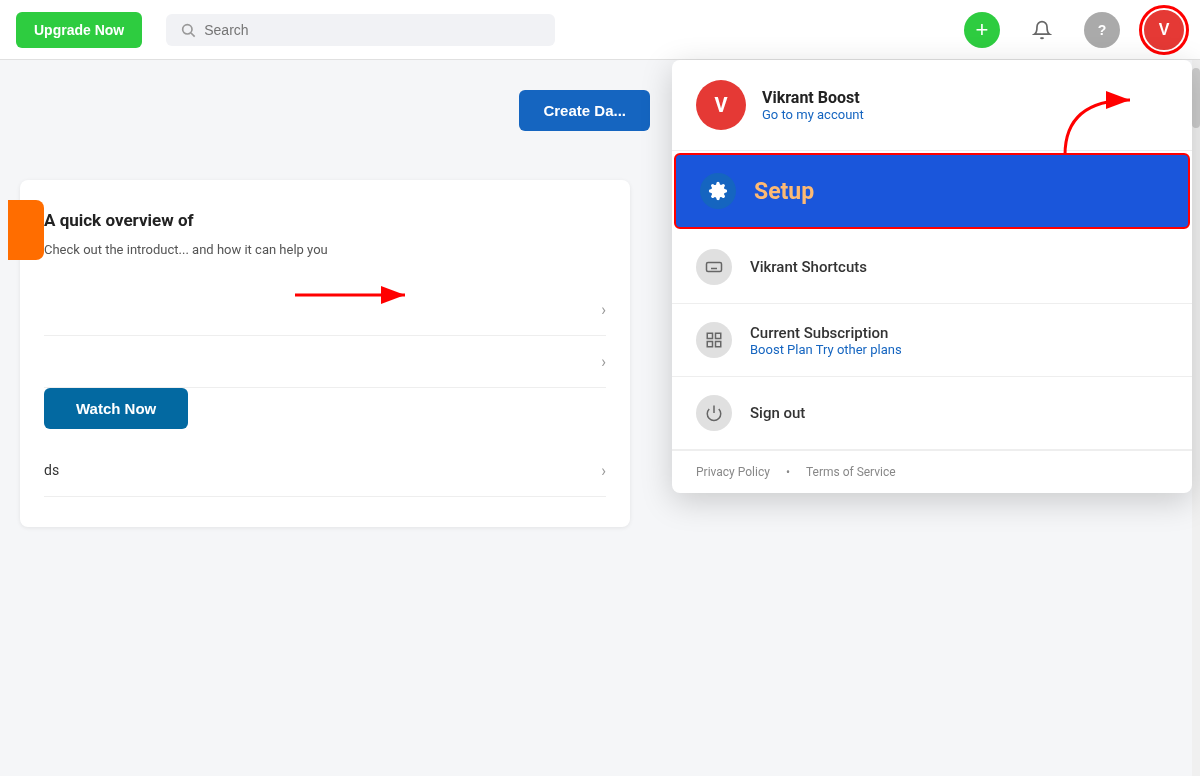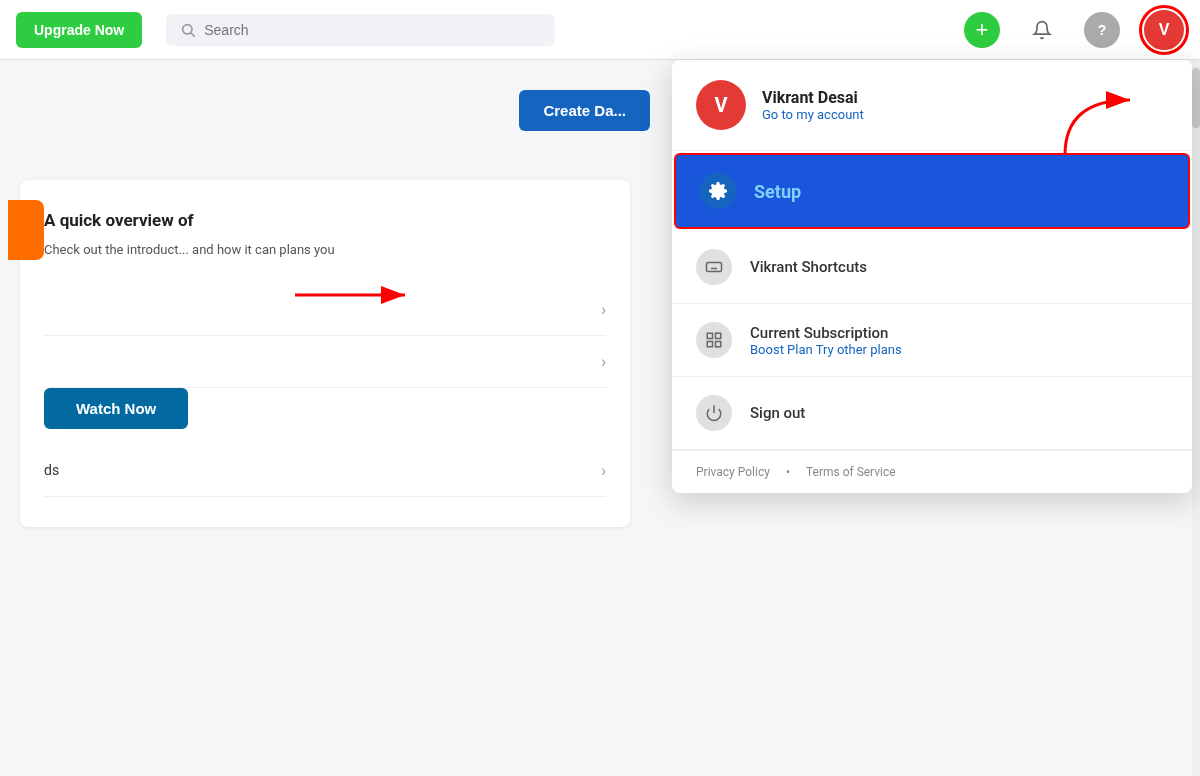--- a/index.html
+++ b/index.html
@@ -282,23 +282,23 @@
     }
 
     .dropdown-item.active {
       background: #1a56db;
       border: 2px solid red;
       margin: 2px;
       border-radius: 6px;
     }
 
     .dropdown-item.active .item-label {
-      color: #7dd3fc;
-      font-weight: 700;
-      font-size: 18px;
+      color: #fdba74;
+      font-weight: 700;
+      font-size: 23px;
     }
 
     .item-icon {
       width: 36px;
       height: 36px;
       border-radius: 50%;
       display: flex;
       align-items: center;
       justify-content: center;
       flex-shrink: 0;
@@ -380,21 +380,21 @@
   <div class="left-panel">
 
     <button class="create-dashboard-btn">
       <span>Create Da...</span>
     </button>
 
     <div class="overview-card">
       <div class="overview-card-accent"></div>
       <div class="overview-title">A quick overview of</div>
       <div class="overview-desc">Check out the introduct...
-and how it can plans you</div>
+and how it can help you</div>
 
       <div class="chevron-item">
         <span class="chevron">›</span>
       </div>
       <div class="chevron-item">
         <span class="chevron">›</span>
       </div>
 
       <button class="watch-now-btn">Watch Now</button>
 
@@ -409,21 +409,21 @@
     <div class="scrollbar-thumb"></div>
   </div>
 
   <div class="dropdown-menu">
 
     <div class="dropdown-header">
       <div class="dropdown-avatar">
         <span>V</span>
       </div>
       <div>
-        <div class="dropdown-user-name">Vikrant Desai</div>
+        <div class="dropdown-user-name">Vikrant Boost</div>
         <div class="dropdown-user-link">Go to my account</div>
       </div>
     </div>
 
     <div class="dropdown-item active">
       <div class="item-icon blue">
         <svg width="20" height="20" viewBox="0 0 24 24" fill="white" stroke="none">
           <path d="M12 15a3 3 0 1 0 0-6 3 3 0 0 0 0 6z"></path>
           <path d="M19.4 15a1.65 1.65 0 0 0 .33 1.82l.06.06a2 2 0 0 1-2.83 2.83l-.06-.06a1.65 1.65 0 0 0-1.82-.33 1.65 1.65 0 0 0-1 1.51V21a2 2 0 0 1-4 0v-.09A1.65 1.65 0 0 0 9 19.4a1.65 1.65 0 0 0-1.82.33l-.06.06a2 2 0 0 1-2.83-2.83l.06-.06A1.65 1.65 0 0 0 4.68 15a1.65 1.65 0 0 0-1.51-1H3a2 2 0 0 1 0-4h.09A1.65 1.65 0 0 0 4.6 9a1.65 1.65 0 0 0-.33-1.82l-.06-.06a2 2 0 0 1 2.83-2.83l.06.06A1.65 1.65 0 0 0 9 4.68a1.65 1.65 0 0 0 1-1.51V3a2 2 0 0 1 4 0v.09a1.65 1.65 0 0 0 1 1.51 1.65 1.65 0 0 0 1.82-.33l.06-.06a2 2 0 0 1 2.83 2.83l-.06.06A1.65 1.65 0 0 0 19.4 9a1.65 1.65 0 0 0 1.51 1H21a2 2 0 0 1 0 4h-.09a1.65 1.65 0 0 0-1.51 1z"></path>
         </svg>

